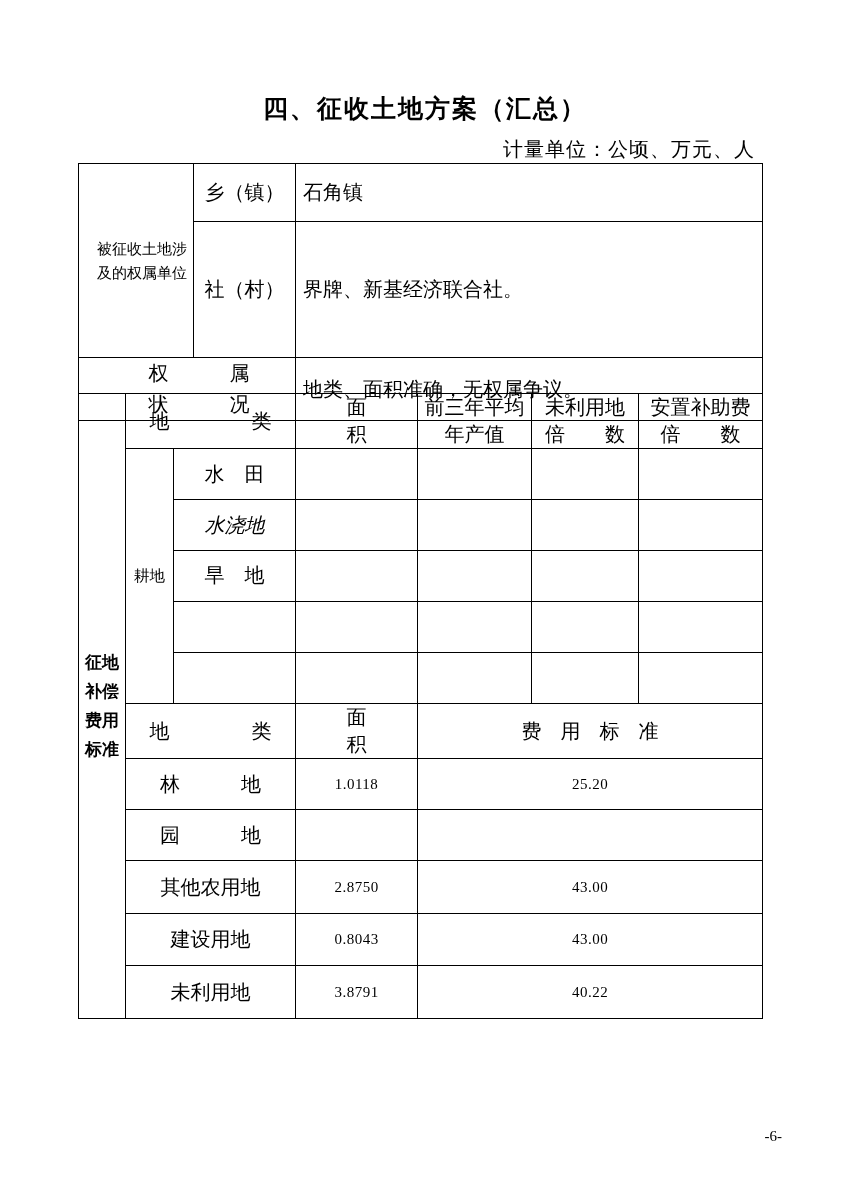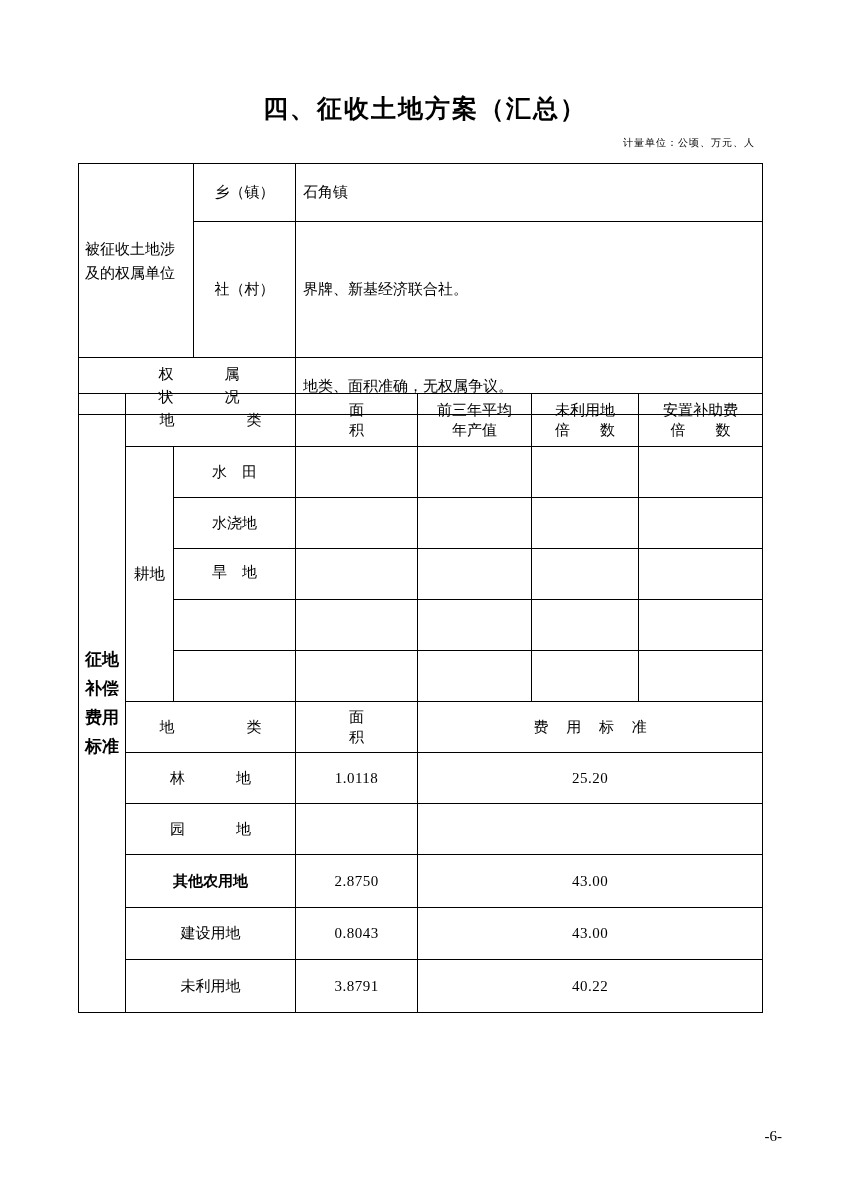--- a/index.html
+++ b/index.html
@@ -34,33 +34,33 @@
     font-size: 25px;
     font-weight: bold;
     letter-spacing: 2px;
     font-family: "Liberation Serif", "DejaVu Serif", serif;
   }
 
   .unit-line {
     position: absolute;
     right: 95px;
     top: 136px;
-    font-size: 10px;
+    font-size: 20px;
     letter-spacing: 1px;
   }
 
   
   table {
     border-collapse: collapse;
     table-layout: fixed;
   }
   table td {
     border: 1.6px solid #000;
     padding: 0;
-    font-size: 15px;
+    font-size: 20px;
     text-align: center;
     vertical-align: middle;
     line-height: 1.35;
   }
 
   .tbl-top {
     position: absolute;
     left: 78px;
     top: 163px;
     width: 684px;
@@ -107,21 +107,21 @@
   }
 
   .two-line {
     line-height: 1.55;
   }
 
   .wrap-label {
     font-size: 15px;
     line-height: 1.6;
     padding: 0 6px;
-    text-align: left;
+    text-align: right;
   }
 
   .num {
     font-family: "Liberation Serif", "DejaVu Serif", serif;
     font-size: 15px;
     letter-spacing: 0.5px;
   }
 
   
   .page-number {
@@ -200,21 +200,21 @@
       <tr>
         <td rowspan="5" class="vlabel-sm">耕地</td>
         <td style="height:50px;">水　田</td>
         <td class="num"></td>
         <td class="num"></td>
         <td class="num"></td>
         <td class="num"></td>
       </tr>
 
       <tr>
-        <td style="height:50px;">水浇地</td>
+        <td style="height:50px;font-style:italic;">水浇地</td>
         <td class="num"></td>
         <td class="num"></td>
         <td class="num"></td>
         <td class="num"></td>
       </tr>
 
       <tr>
         <td style="height:50px;font-family:Liberation Mono, monospace;">旱　地</td>
         <td class="num"></td>
         <td class="num"></td>
@@ -250,21 +250,21 @@
         <td colspan="3" class="num">25.20</td>
       </tr>
 
       <tr>
         <td colspan="2" style="height:50px;" class="sp2">园　　地</td>
         <td class="num"></td>
         <td colspan="3" class="num"></td>
       </tr>
 
       <tr>
-        <td colspan="2" style="height:52px;font-weight:bold;">其他农用地</td>
+        <td colspan="2" style="height:52px;">其他农用地</td>
         <td class="num">2.8750</td>
         <td colspan="3" class="num">43.00</td>
       </tr>
 
       <tr>
         <td colspan="2" style="height:51px;">建设用地</td>
         <td class="num">0.8043</td>
         <td colspan="3" class="num">43.00</td>
       </tr>
 

